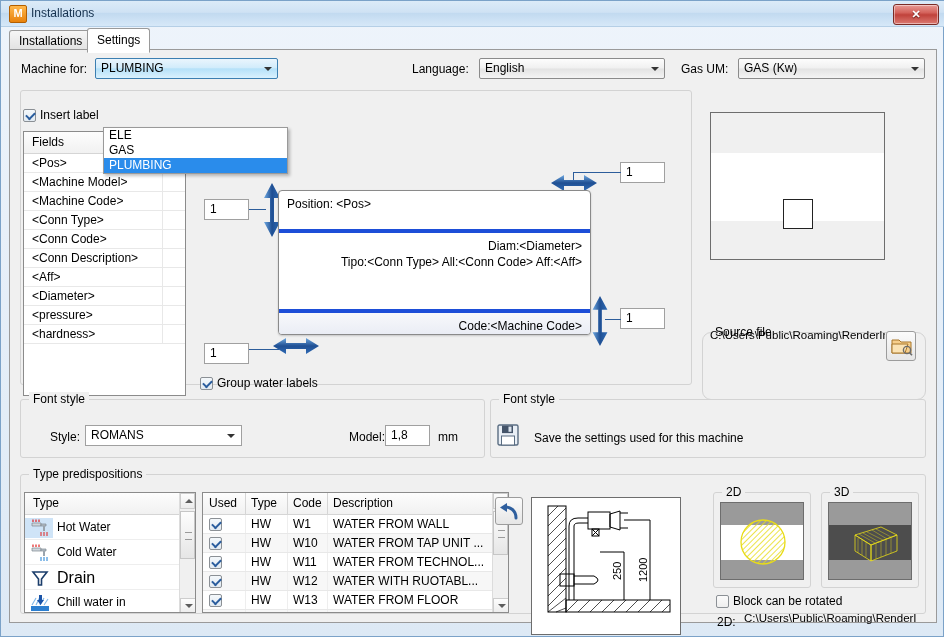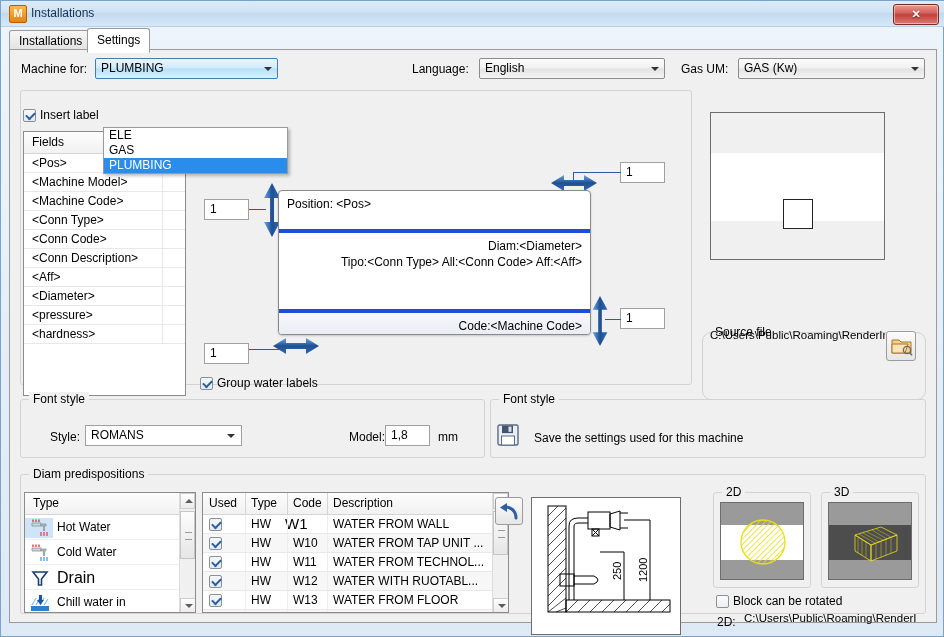--- a/index.html
+++ b/index.html
@@ -322,21 +322,21 @@
       <svg width="22" height="22" viewBox="0 0 22 22" style="position:absolute;left:2px;top:2px;">
         <rect x="1" y="1" width="20" height="20" rx="1.5" fill="#e9eff6" stroke="#5a6d82" stroke-width="1.4"></rect>
         <rect x="5" y="1.6" width="11" height="7.5" fill="#44546a"></rect>
         <rect x="11.5" y="2.6" width="3" height="5.2" fill="#dbe4ee"></rect>
         <rect x="4.5" y="12" width="13" height="9" fill="#ffffff" stroke="#5a6d82" stroke-width="1"></rect>
       </svg>
     </div>
     <div class="lbl" style="left:524px;top:381px;">Save the settings used for this machine</div>
 
     <div class="group" style="left:10px;top:424px;width:906px;height:140px;">
-      <div class="gtitle">Diam predispositions</div>
+      <div class="gtitle">Type predispositions</div>
     </div>
 
     <div class="pane" style="left:14px;top:442px;width:172px;height:121px;">
       <div class="hdr" style="position:relative;">
         <span style="position:absolute;left:8px;">Type</span>
       </div>
       <div id="type-list">
           <div class="row" style="position: relative; height: 25px; line-height: 25px; border-bottom: 1px solid rgb(238, 238, 238);">
             <span style="position: absolute; left: 0px; top: 3px; width: 28px; height: 20px; background: rgb(207, 228, 247);">
               <svg style="position:absolute;left:5px;top:1px;" width="20" height="18" viewBox="0 0 20 18">
@@ -419,21 +419,21 @@
         <span style="position:absolute;left:90px;">Code</span>
         <span style="position:absolute;left:130px;">Description</span>
         <span style="position:absolute;left:42px;top:0;height:21px;border-left:1px solid #d5d5d5;"></span>
         <span style="position:absolute;left:84px;top:0;height:21px;border-left:1px solid #d5d5d5;"></span>
         <span style="position:absolute;left:124px;top:0;height:21px;border-left:1px solid #d5d5d5;"></span>
       </div>
       <div id="table-rows">
           <div class="row" style="position: relative;">
             <span class="cbx on" style="left: 6px; top: 3px;"></span>
             <span style="position: absolute; left: 48px; font-size: 12px;">HW</span>
-            <span style="position: absolute; left: 82px; font-size: 15px;">W1</span>
+            <span style="position: absolute; left: 90px; font-size: 12px;">W1</span>
             <span style="position: absolute; left: 130px; font-size: 12px;">WATER FROM WALL</span>
             <span style="position: absolute; left: 42px; top: 0px; height: 18px; border-left: 1px solid rgb(238, 238, 238);"></span>
             <span style="position: absolute; left: 84px; top: 0px; height: 18px; border-left: 1px solid rgb(238, 238, 238);"></span>
             <span style="position: absolute; left: 124px; top: 0px; height: 18px; border-left: 1px solid rgb(238, 238, 238);"></span>
           </div>
           <div class="row alt" style="position: relative;">
             <span class="cbx on" style="left: 6px; top: 3px;"></span>
             <span style="position: absolute; left: 48px; font-size: 12px;">HW</span>
             <span style="position: absolute; left: 90px; font-size: 12px;">W10</span>
             <span style="position: absolute; left: 130px; font-size: 12px;">WATER FROM TAP UNIT ...</span>

